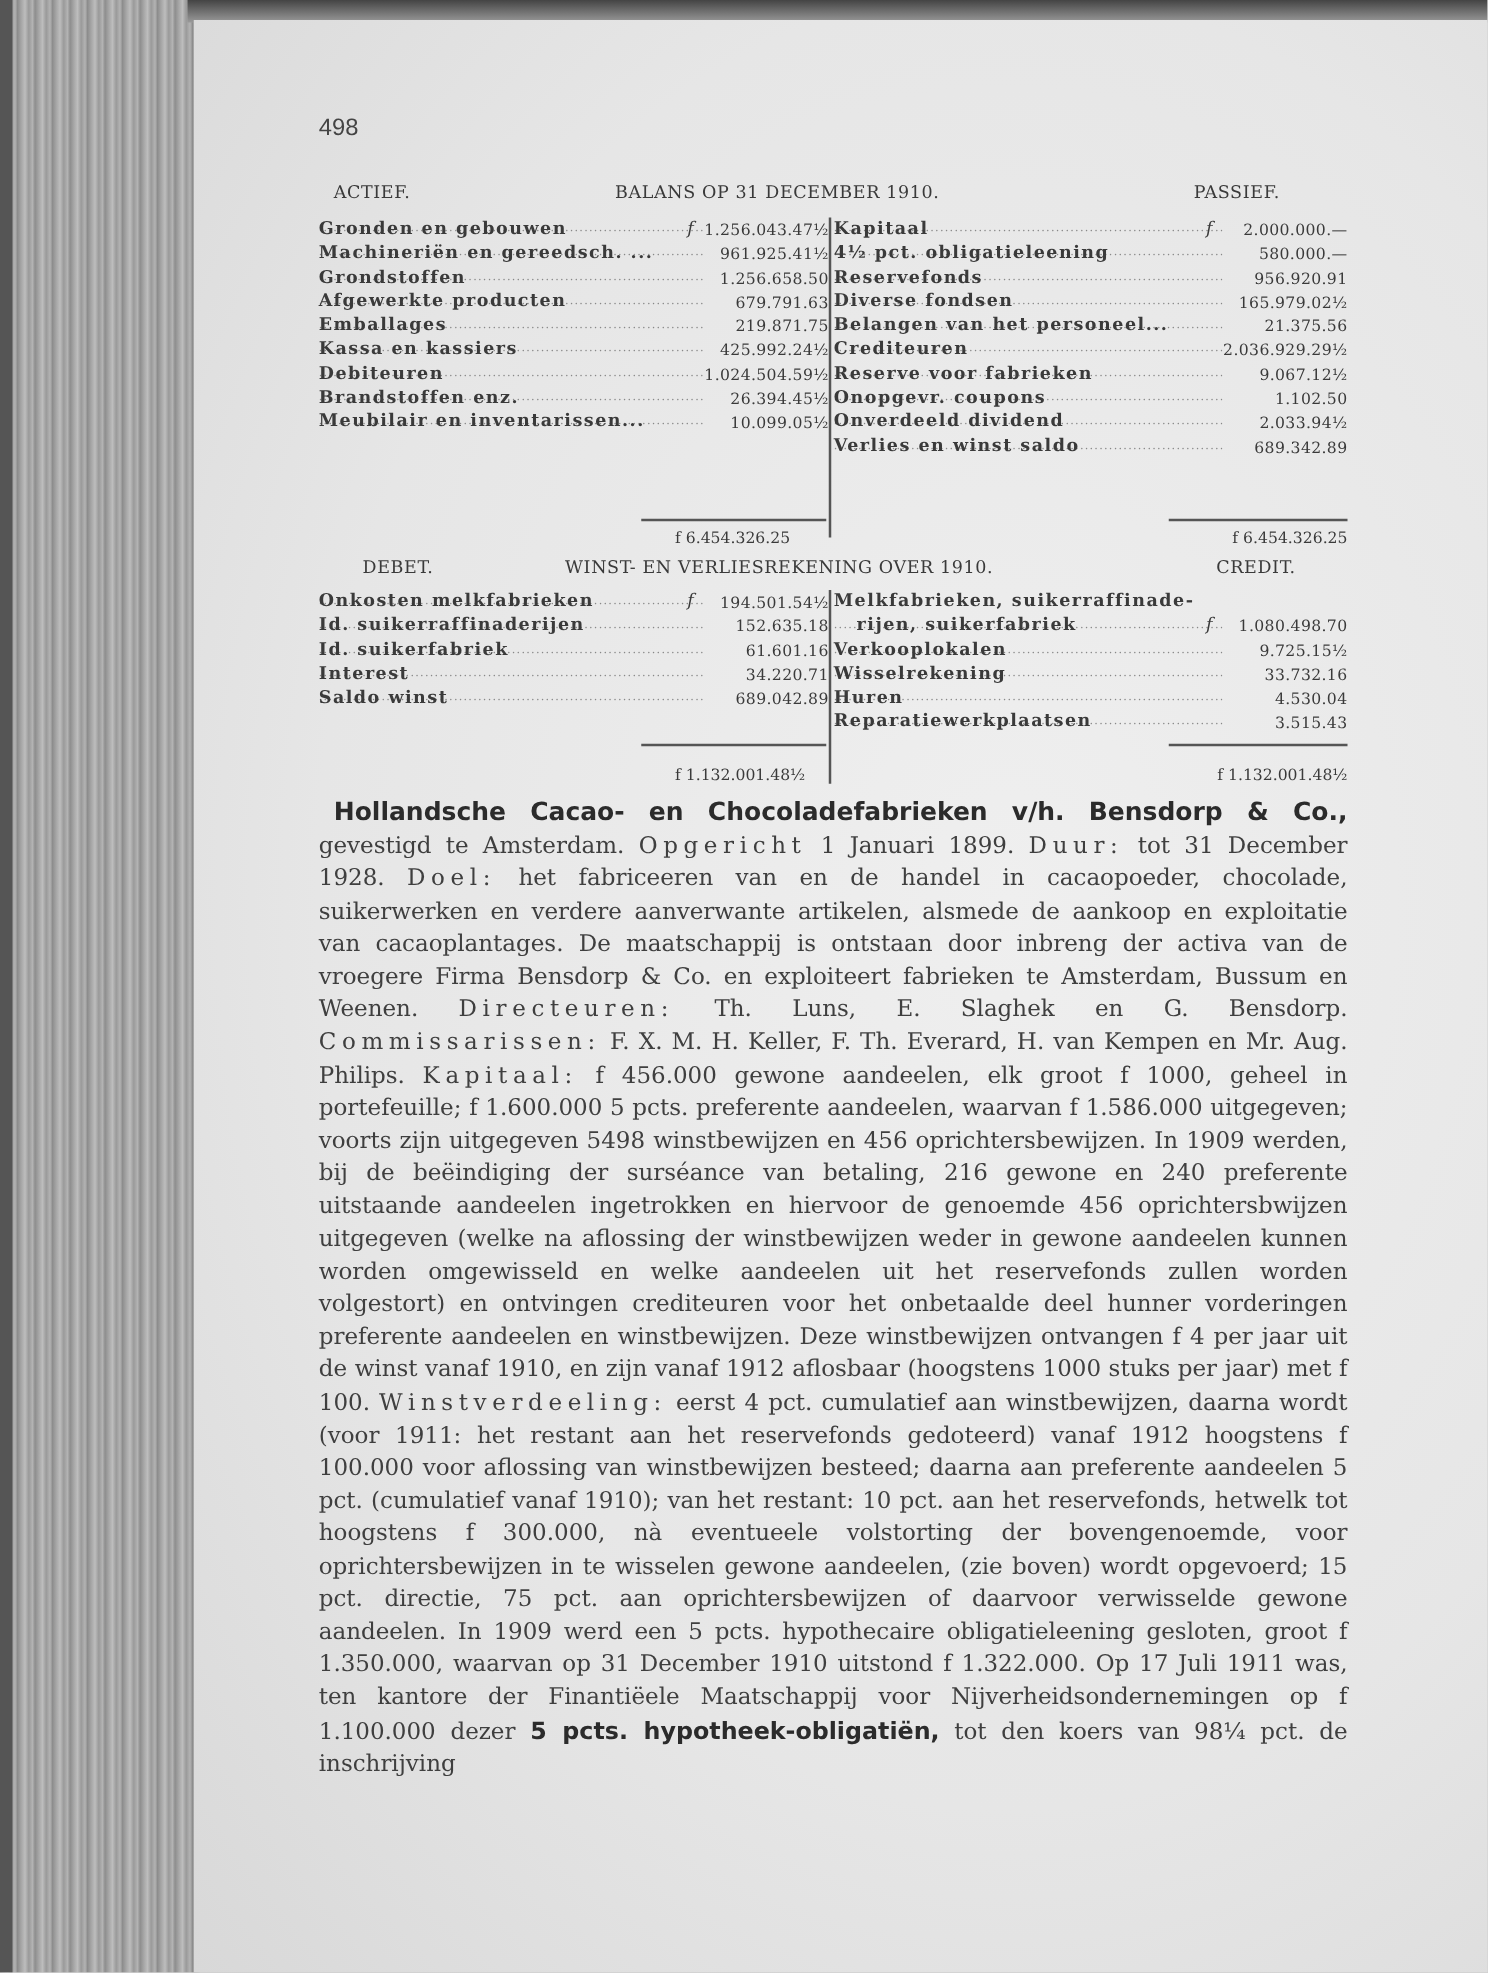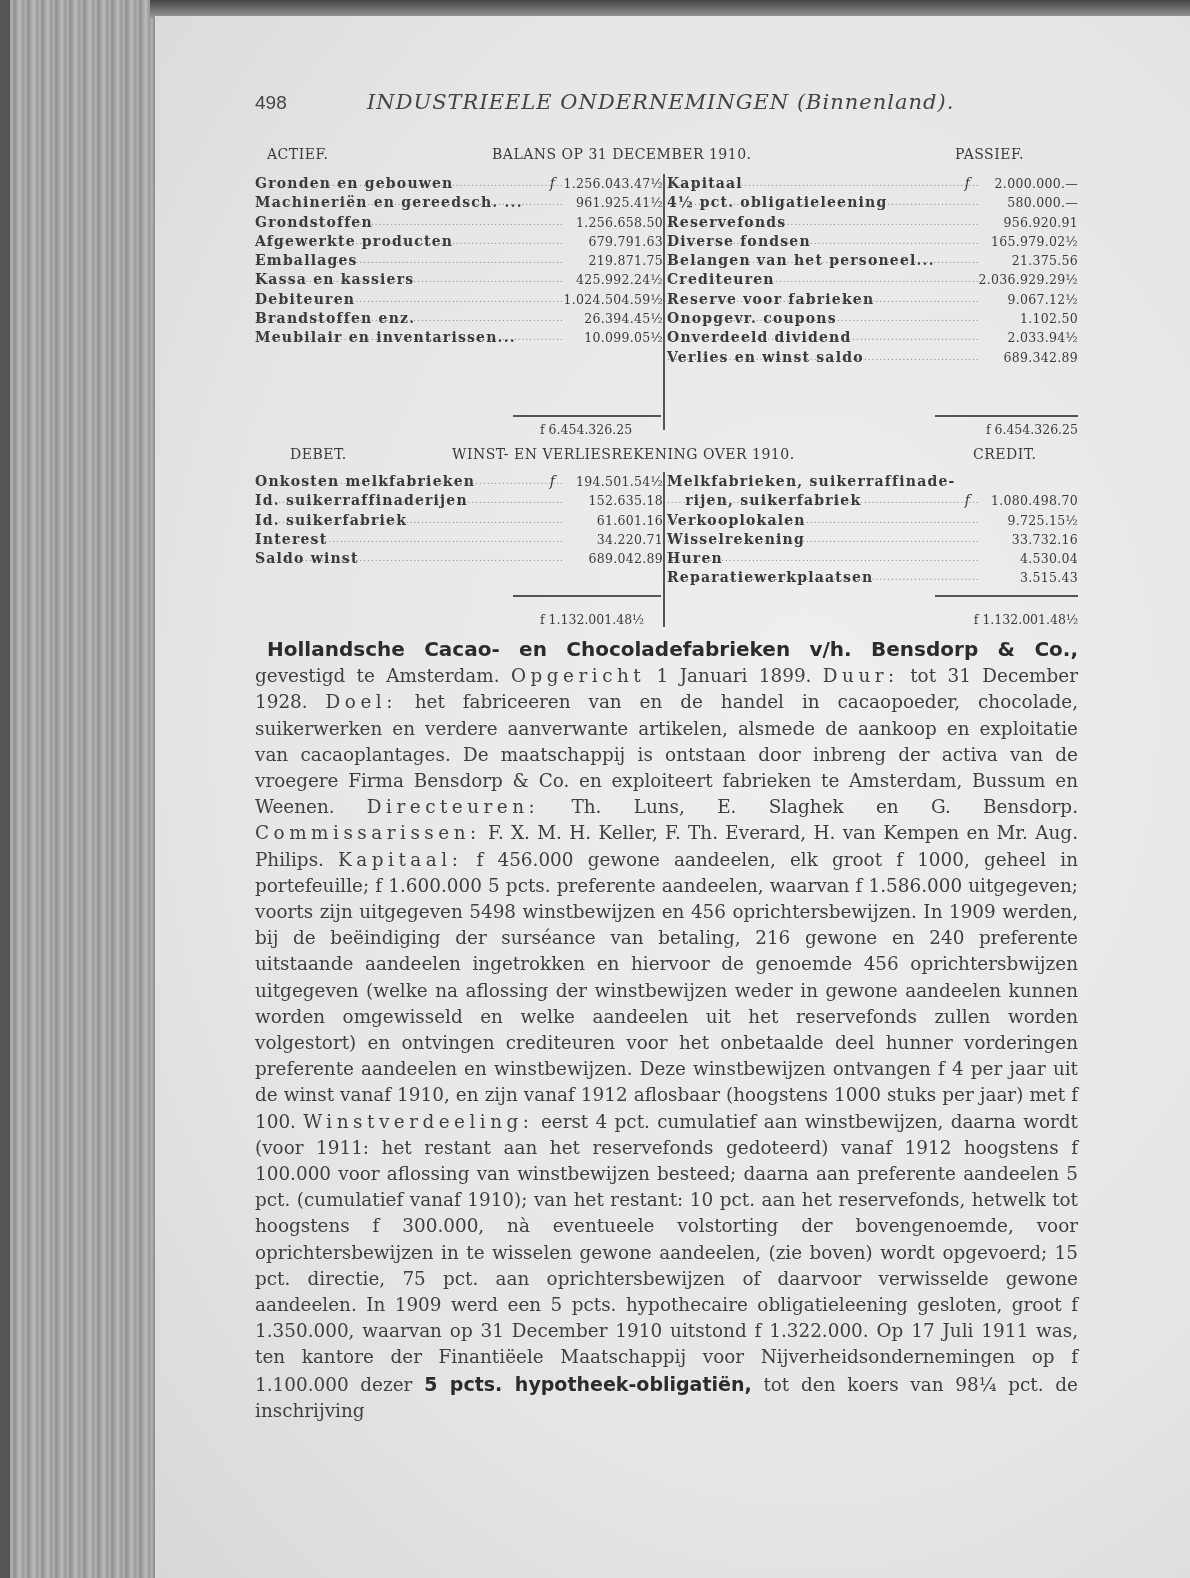--- a/index.html
+++ b/index.html
@@ -53,21 +53,20 @@
 
 <div class="book-edge"></div>
 <div class="book-edge-dark"></div>
 <div class="top-shadow"></div>
 
 <div class="page">
   <div class="content">
 
     <div class="running-head">
       <span class="page-number">498</span>
-      <span class="head-title">INDUSTRIEELE ONDERNEMINGEN (Binnenland).</span>
     </div>
 
     <div class="sect-header" style="top:130px;">
       <span style="left:12px;text-align:right;">ACTIEF.</span>
       <span style="left:237px;">BALANS OP 31 DECEMBER 1910.</span>
       <span style="left:700px;">PASSIEF.</span>
     </div>
 
     <div class="ledger" id="balance" style="top:158px; height:270px;">
       <div class="vline" style="top:0; height:256px;"></div>

